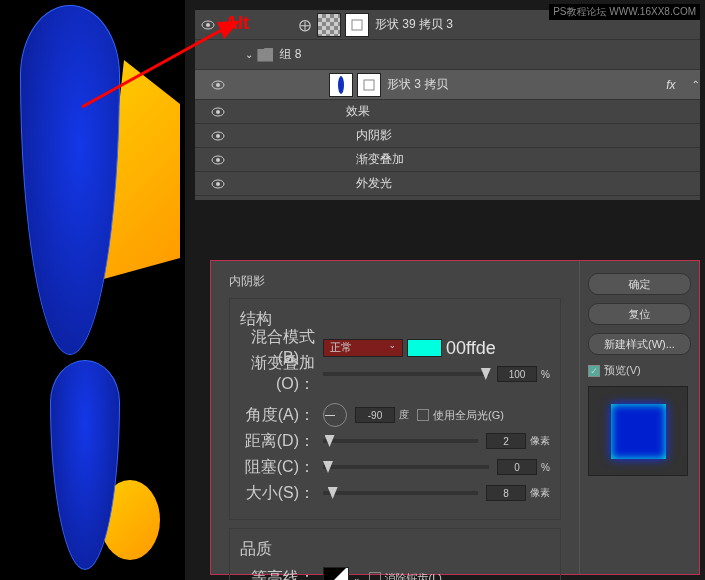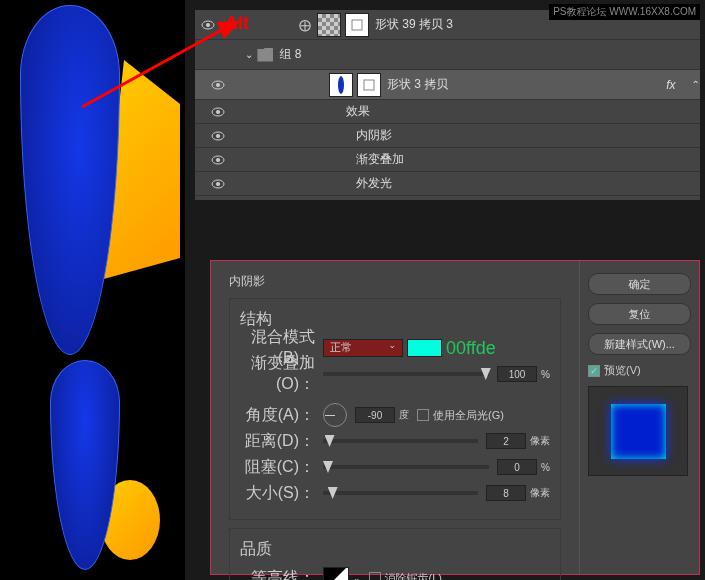--- a/index.html
+++ b/index.html
@@ -163,21 +163,21 @@
     <div class="section-title">内阴影</div>
     <div class="fieldset">
       <div class="sub-title" style="margin-left:0">结构</div>
       <div class="form-row">
         <span class="form-label">混合模式(B)：</span>
         <span class="select-box">
           <span>正常</span>
           <span style="font-size:9px">⌄</span>
         </span>
         <span class="color-swatch" style="background:#00ffde"></span>
-        <span class="color-label" style="color:#22c55e">00ffde</span>
+        <span class="color-label" style="color:#e5e5e5">00ffde</span>
       </div>
       <div class="form-row">
         <span class="form-label">渐变叠加(O)：</span>
         <span class="slider-track">
             <span class="slider-thumb" style="left:95%"></span>
           </span>
         <input class="num-input" value="100" style="">
         <span class="unit">%</span>
       </div>
       <div class="form-row" style="margin-top:21px">

